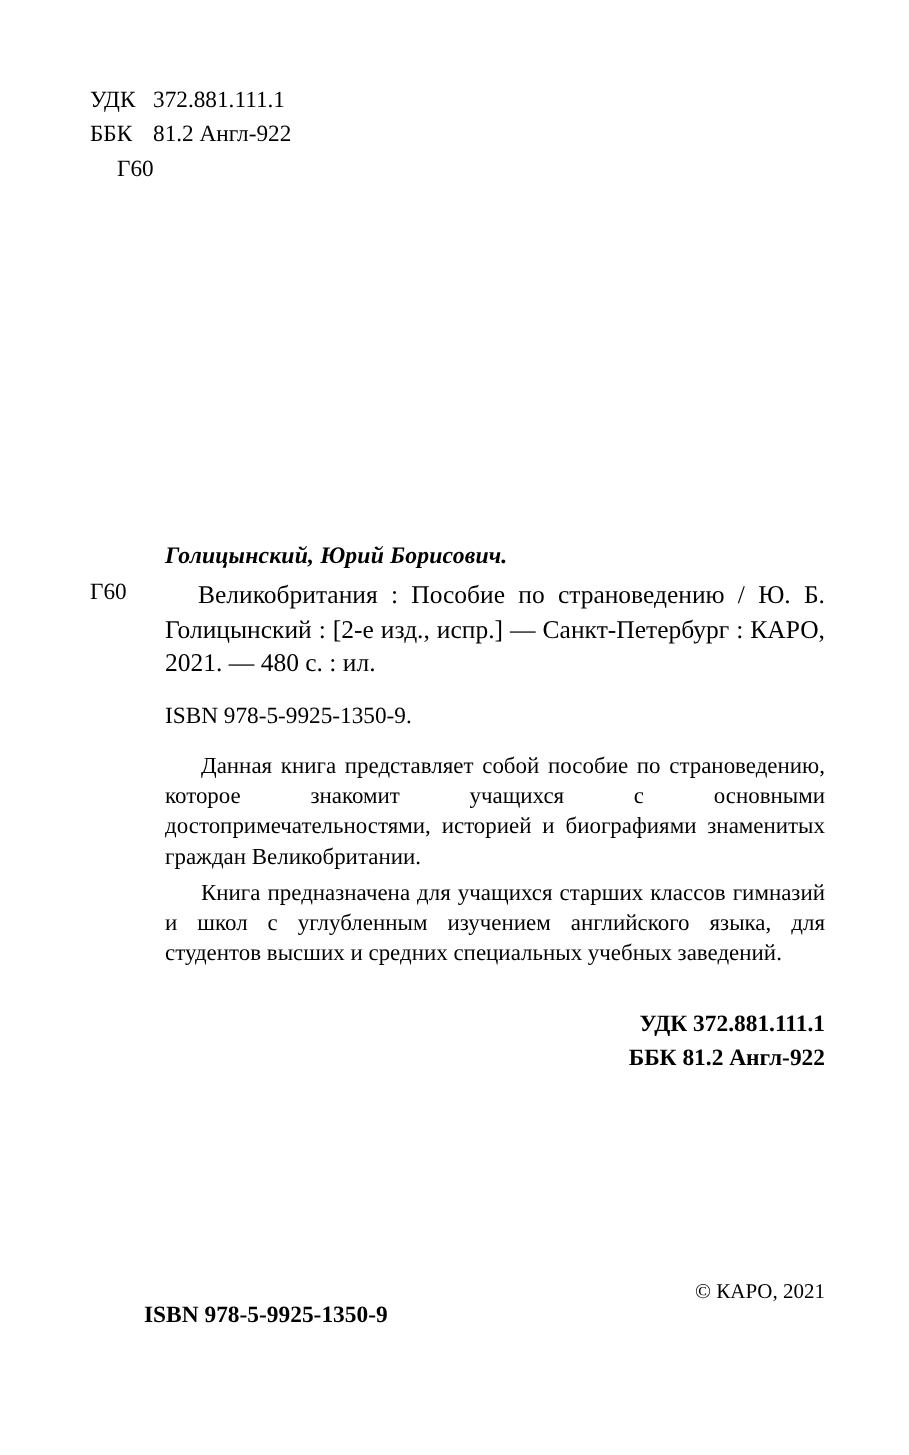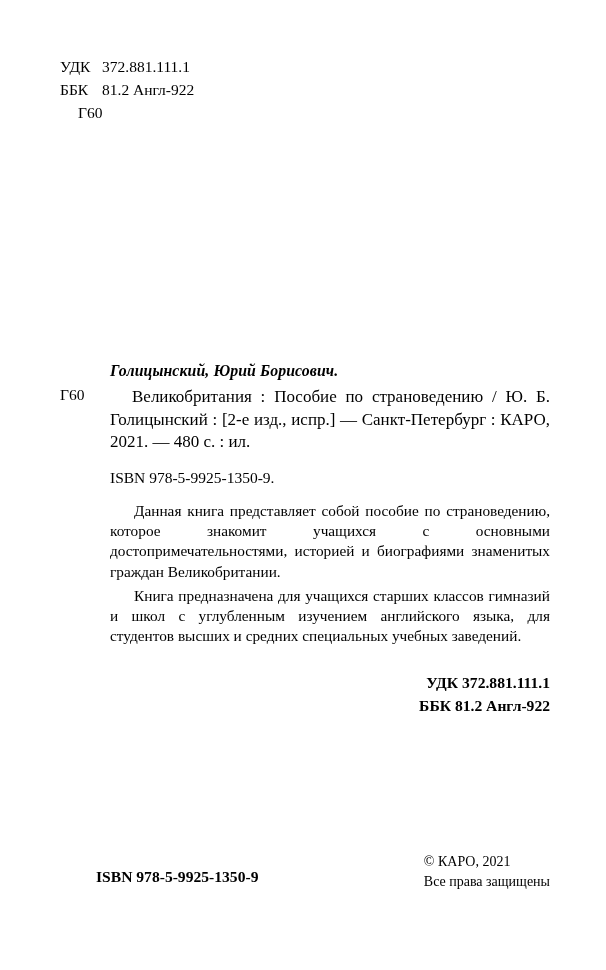--- a/index.html
+++ b/index.html
@@ -165,17 +165,16 @@
 
   <div class="right-codes">
     <div>УДК 372.881.111.1</div>
     <div>ББК 81.2 Англ-922</div>
   </div>
 
   <div class="footer">
     <div class="footer-left">ISBN 978-5-9925-1350-9</div>
     <div class="footer-right">
       <div>© КАРО, 2021</div>
-      <div>Все права защищены</div>
     </div>
   </div>
 
 </div>
 
 </body></html>

